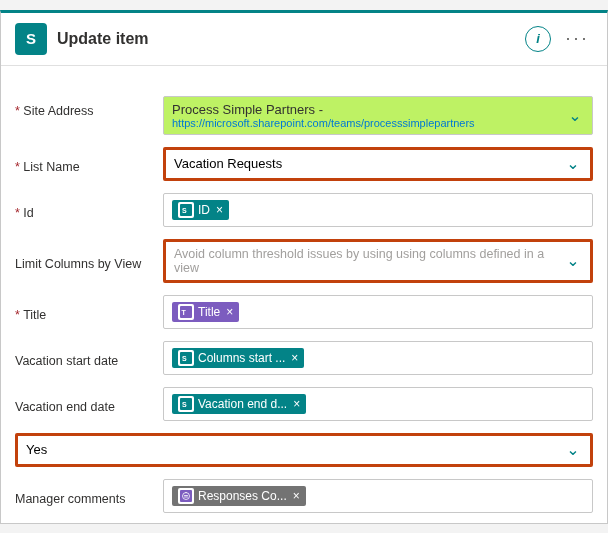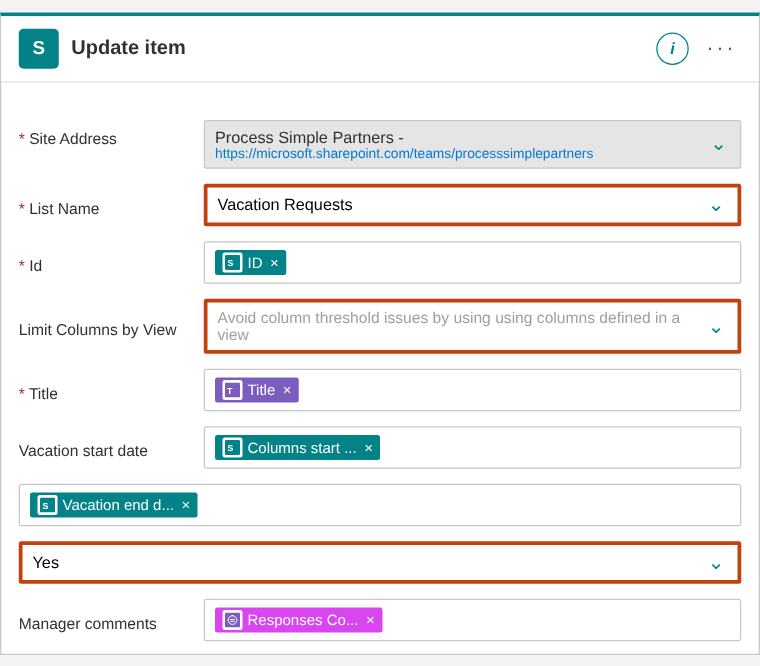--- a/index.html
+++ b/index.html
@@ -102,21 +102,21 @@
       min-height: 34px;
       display: flex;
       align-items: center;
       flex-wrap: wrap;
       gap: 4px;
     }
     .site-address-control {
       flex: 1;
       border: 1px solid #c8c8c8;
       border-radius: 2px;
-      background: #e5e5e5;
+      background: #bef264;
       min-height: 34px;
       position: relative;
       margin-top: 16px;
     }
     .site-address-inner {
       padding: 5px 36px 5px 8px;
       display: flex;
       flex-direction: column;
       gap: 0;
     }
@@ -273,20 +273,21 @@
                 <text x="2" y="9" font-size="7" fill="white" font-family="Arial" font-weight="bold">S</text>
               </svg>
           </span>
           <span>Columns start ...</span>
           <button class="tag-close">×</button>
         </span>
       </div>
     </div>
 
     <div class="form-row">
+      <div class="form-label">Vacation end date</div>
       <div class="form-control">
         <span class="tag">
           <span class="tag-icon">
             <svg viewBox="0 0 12 12" fill="none">
                 <rect width="12" height="12" rx="1" fill="#038387"></rect>
                 <text x="2" y="9" font-size="7" fill="white" font-family="Arial" font-weight="bold">S</text>
               </svg>
           </span>
           <span>Vacation end d...</span>
           <button class="tag-close">×</button>
@@ -298,21 +299,21 @@
     <div class="form-row">
       <div class="select-control">
         <span>Yes</span>
         <button class="dropdown-arrow" style="position:absolute;right:0;top:0;bottom:0;width:34px;display:flex;align-items:center;justify-content:center;color:#038387;background:none;border:none;cursor:pointer;font-size:16px;">⌄</button>
       </div>
     </div>
 
     <div class="form-row">
       <div class="form-label">Manager comments</div>
       <div class="form-control">
-        <span class="tag" style="background:#d946ef;">
+        <span class="tag" style="background:#737373;">
           <span class="tag-icon" style="background:white;">
             <svg viewBox="0 0 12 12" fill="none">
                 <rect width="12" height="12" rx="1" fill="#7c5cbf"></rect>
               <path d="M6 2.5a3.5 3.5 0 100 7 3.5 3.5 0 000-7zM4.5 5.5h3M4.5 7h3" stroke="white" stroke-width="0.8" stroke-linecap="round"></path>
             </svg>
           </span>
           <span>Responses Co...</span>
           <button class="tag-close">×</button>
         </span>
       </div>

